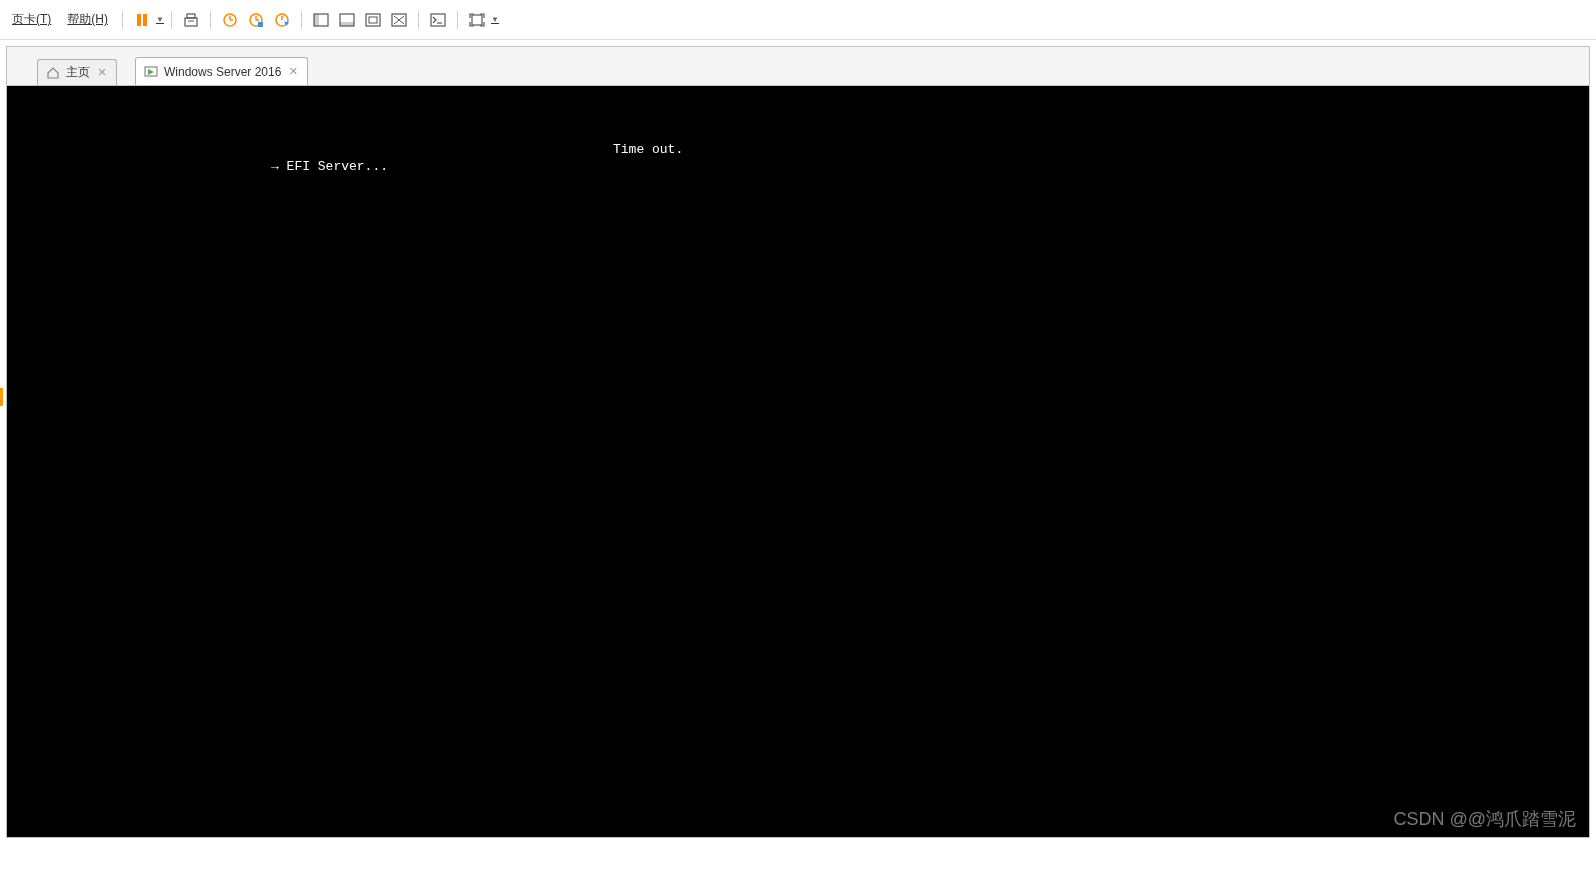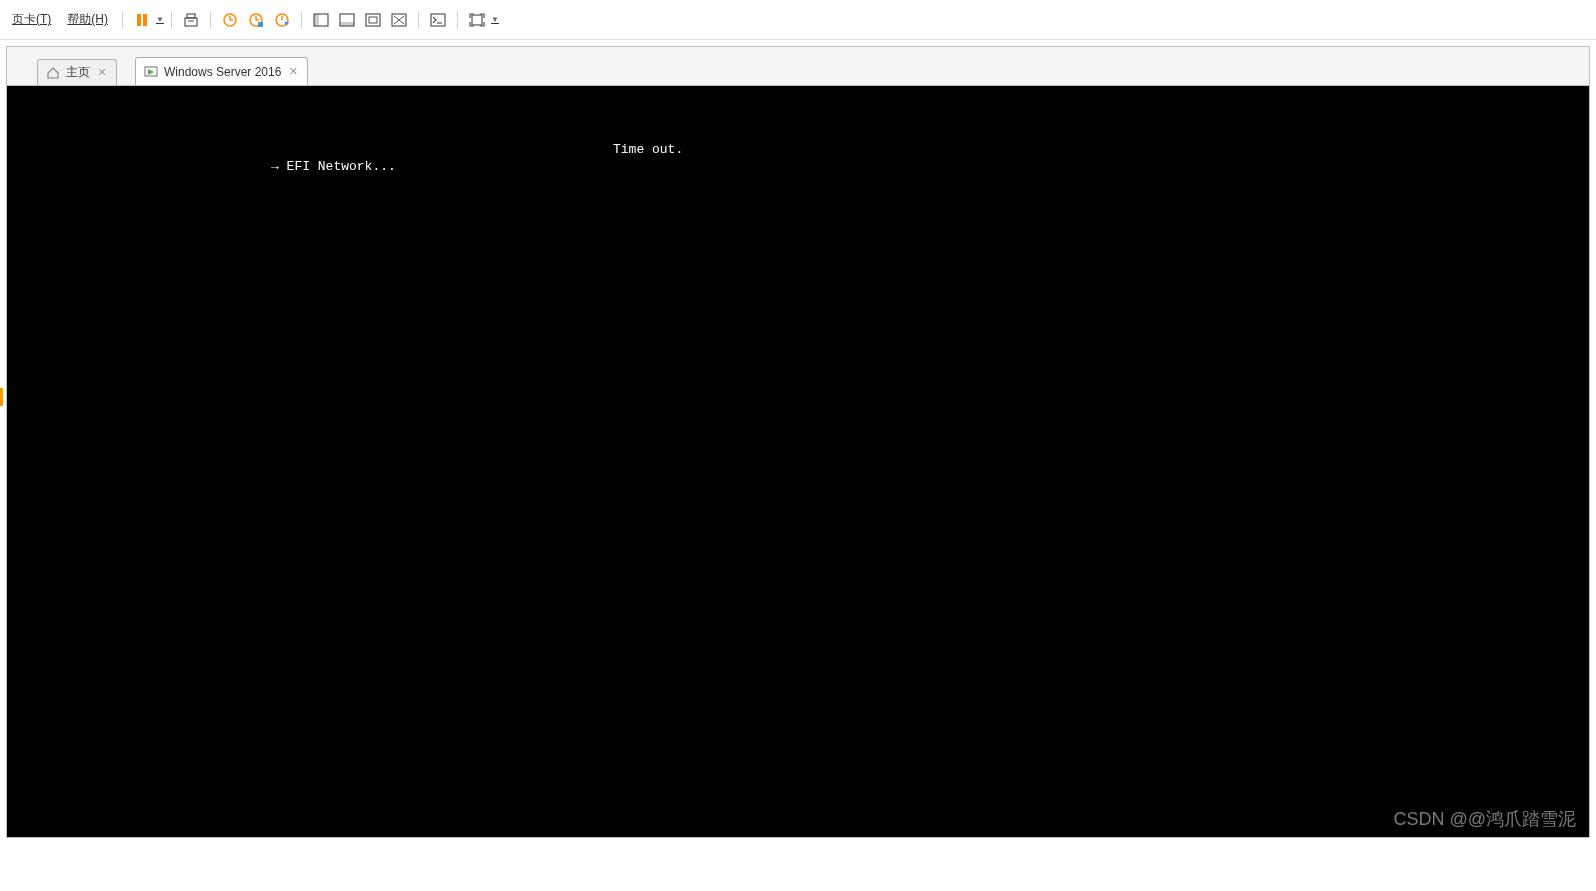--- a/index.html
+++ b/index.html
@@ -296,18 +296,18 @@
         </svg>
       </span>
       <span>Windows Server 2016</span>
       <span class="tab-close">✕</span>
     </div>
   </div>
 </div>
 
 <div class="console">
   <div class="console-text timeout-text">Time out.</div>
-  <div class="console-text efi-text">→ EFI Network...</div>
+  <div class="console-text efi-text">→ EFI Server...</div>
 </div>
 
 <div class="left-marker"></div>
 
 <div class="watermark">CSDN @@鸿爪踏雪泥</div>
 
 </body></html>

